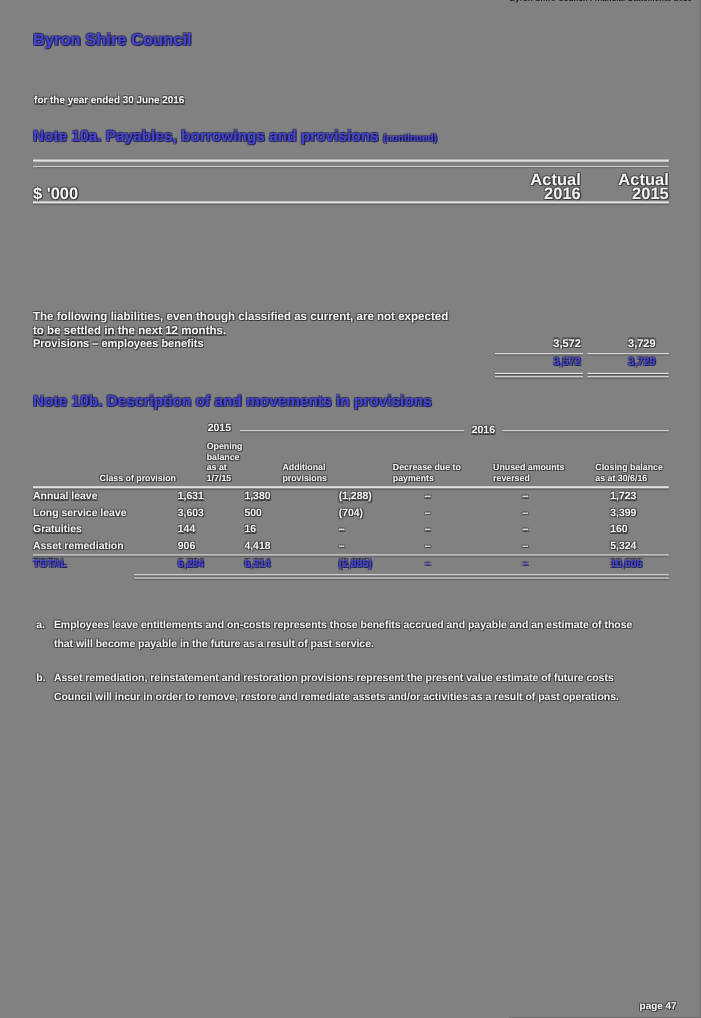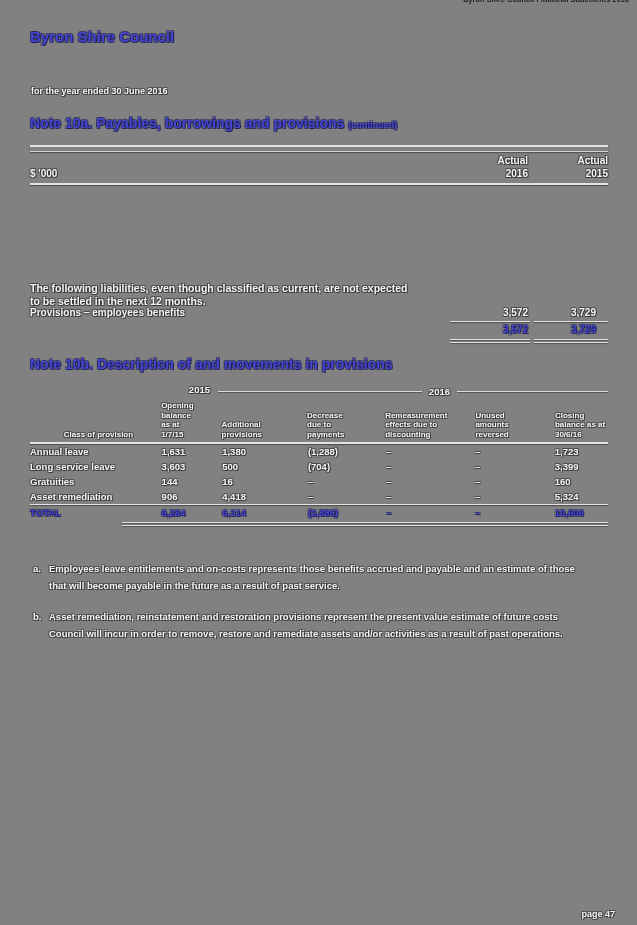--- a/index.html
+++ b/index.html
@@ -32,21 +32,21 @@
   
   .council{left:30px;top:28px;font-size:15px;}
   .doctitle{left:30px;top:69px;font-size:13.5px;}
   .docsub{left:31px;top:86px;font-size:9px;}
   .n10a-head{left:30px;top:115px;font-size:14px;}
   .n10a-head .suffix{font-size:9px;}
 
   
   .tableA{left:30px;top:145px;width:578px;}
   .ta-toprule{height:4px;border-top:2px solid #e0e0e0;border-bottom:1px solid #d2d2d2;box-shadow:0 1px 1px rgba(45,45,45,.5);}
-  .ta-head{position:relative;height:31px;font-size:10px;}
+  .ta-head{position:relative;height:31px;font-size:15px;}
   .ta-c1{position:absolute;width:80px;text-align:right;right:80px;}
   .ta-c2{position:absolute;width:80px;text-align:right;right:0;}
   .r1{top:3px;} .r2{top:16px;}
   .ta-unit{position:absolute;left:0;top:16px;}
   .ta-botrule{height:2px;background:#e3e3e3;box-shadow:0 1px 1px rgba(45,45,45,.65);}
 
   .sec-ii{left:30px;top:256px;font-size:10.5px;width:560px;}
   .intro{left:30px;top:282px;font-size:10.5px;line-height:13px;}
 
   .prov-label{left:30px;top:307px;font-size:10px;}
@@ -155,21 +155,20 @@
         <div class="tb-y2016 emb b">2016</div>
         <div class="dash dashR"></div>
       </div>
     </div>
 
     <div class="tb-cols emb b">
       <div class="lab">Class of provision</div>
       <div class="cell w1">Opening balance as at 1/7/15</div>
       <div class="cell w2">Additional provisions</div>
       <div class="cell w3">Decrease due to payments</div>
-      <div class="cell w4">Remeasurement effects due to discounting</div>
       <div class="cell w5">Unused amounts reversed</div>
       <div class="cell w6">Closing balance as at 30/6/16</div>
     </div>
 
     <div class="tb-headrule"></div>
 
     <div class="tb-row emb b">
       <div class="lab">Annual leave</div>
       <div class="cell w1">1,631</div>
       <div class="cell w2">1,380</div>

